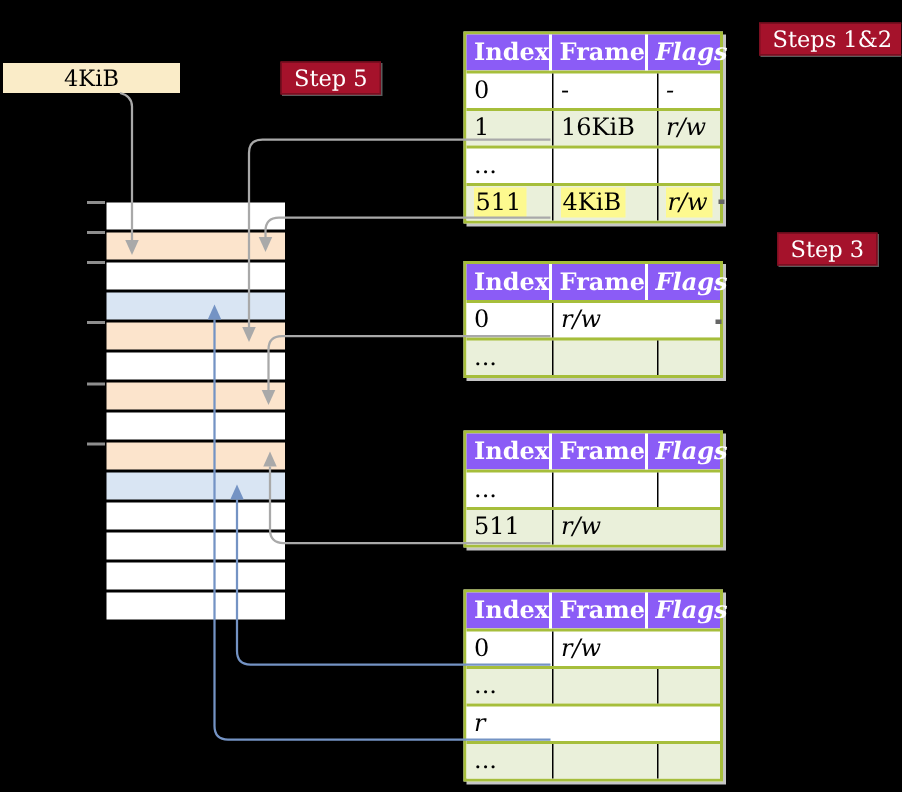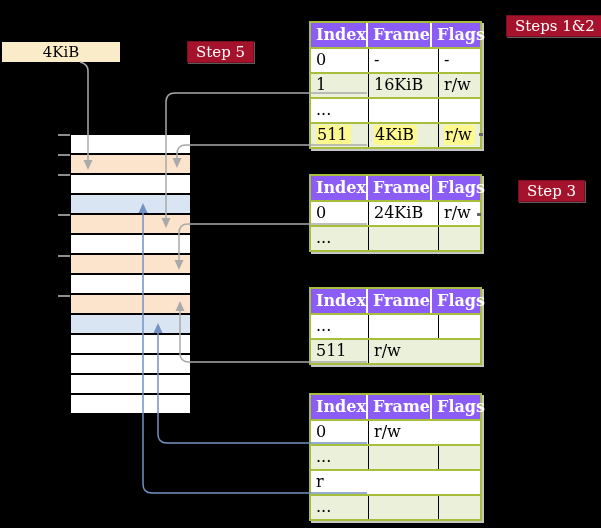--- a/index.html
+++ b/index.html
@@ -6,37 +6,37 @@
   #canvas{position:relative;width:601px;height:528px;background:#000;overflow:hidden;
           font-family:"DejaVu Serif","Liberation Serif",serif;}
   
   .frame-box{position:absolute;left:2px;top:42px;width:118px;height:20px;background:#FAECC8;
              color:#000;font-size:15px;line-height:20px;text-align:center;}
   
   .badge{position:absolute;background:#A5122B;color:#fff;font-size:15px;line-height:18px;
          padding:1px 8px;border:1px solid #7A0E20;box-shadow:1px 1px 0 #5c5c5c;white-space:nowrap;}
   #badge-step0{left:187px;top:41px;}
   #badge-steps12{left:506px;top:15px;}
-  #badge-step3{left:518px;top:155px;margin-top:25px;}
+  #badge-step3{left:518px;top:155px;}
   #badge-step4{left:513px;top:264px;}
   
   .stack{position:absolute;left:71px;top:135px;width:119px;display:flex;flex-direction:column;gap:2px;}
   .mrow{height:18px;background:#fff;}
   .tick{position:absolute;left:58px;width:12px;height:2px;background:#8E8E8E;}
   
   .ptable{position:absolute;left:309px;width:173px;border:2px solid #A6BE3B;background:#fff;
           box-shadow:2px 2px 0 #C6C6C6;box-sizing:border-box;}
   .thead{display:flex;background:#8b5cf6;height:24px;}
   .th{box-sizing:border-box;color:#fff;font-weight:bold;font-size:16px;line-height:24px;padding-left:5px;}
   .th+.th{border-left:2px solid #fff;}
   .trow{display:flex;height:25px;border-top:2px solid #A6BE3B;background:#fff;box-sizing:border-box;}
   .trow.alt{background:#EAF0DA;}
   .td{box-sizing:border-box;color:#000;font-size:16px;line-height:22px;padding-left:5px;}
   .td+.td{border-left:1.5px solid #000;}
-  .c1{width:57px;} .c2{width:70px;} .c3{flex:1;}
+  .c1{width:57px;} .c2{width:70px;} .c3{flex:1;font-style:italic;}
   .hl{background:#FDF98F;padding:0 3px 1px 1px;}
   
   #overlay{position:absolute;left:0;top:0;z-index:10;pointer-events:none;}
 </style>
 </head>
 <body>
 
 <div id="canvas">
 
   <div class="frame-box">4KiB</div>
@@ -97,21 +97,20 @@
       </div>
     </div>
   <div class="ptable" style="top:174px">
       <div class="thead">
         <div class="th c1">Index</div>
         <div class="th c2">Frame</div>
         <div class="th c3">Flags</div>
       </div>
       <div class="trow">
         <div class="td c1">0</div>
-        <div class="td c2">24KiB</div>
         <div class="td c3">r/w</div>
       </div>
       <div class="trow alt">
         <div class="td c1">...</div>
         <div class="td c2"></div>
         <div class="td c3"></div>
       </div>
     </div>
   <div class="ptable" style="top:287px">
       <div class="thead">

